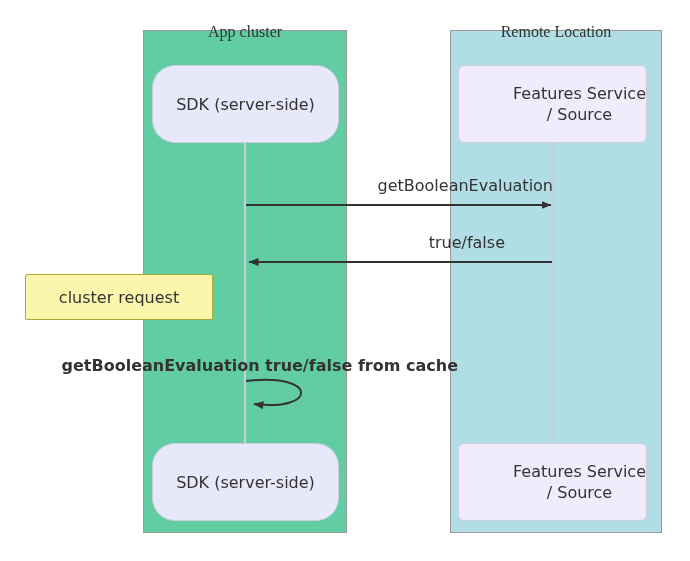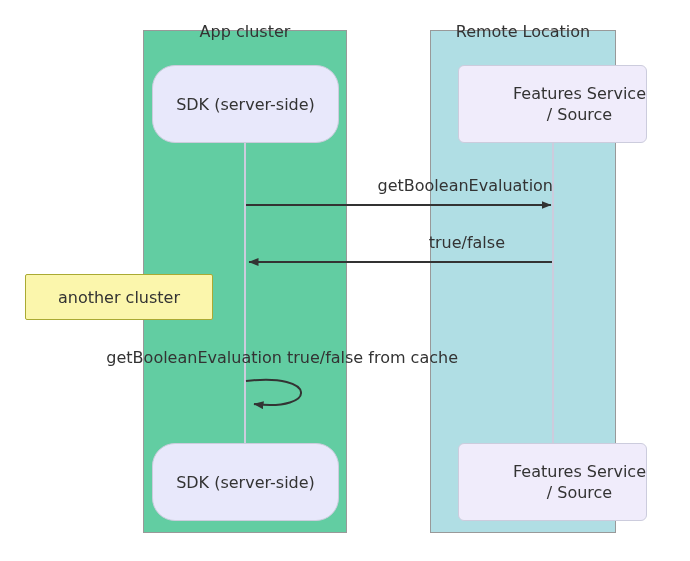--- a/index.html
+++ b/index.html
@@ -16,23 +16,24 @@
     overflow: hidden;
     color: var(--text, #333);
   }
   .lane {
     position: absolute;
     top: 30px;
     height: 503px;
     border: 1px solid var(--lane-border, #999);
     box-sizing: border-box;
     z-index: 1;
+    font-family: Liberation Serif, serif;
   }
   .lane-app    { left: 143px; width: 204px; background: var(--app-lane-fill, #62cda2); }
-  .lane-remote { left: 430px; width: 186px; background: var(--remote-lane-fill, #b0dee4); }
+  .lane-remote { left: 450px; width: 212px; background: var(--remote-lane-fill, #b0dee4); }
   .lane-title {
     position: absolute;
     top: -10px;
     left: 0;
     width: 100%;
     text-align: center;
     font-size: 16px;
     line-height: 22px;
     color: var(--text, #333);
     white-space: nowrap;
@@ -71,21 +72,21 @@
     position: absolute;
     text-align: right;
     font-size: 16px;
     line-height: 20px;
     white-space: nowrap;
     z-index: 4;
     color: var(--text, #333);
   }
   .label-request  { left: 245px; top: 176px; width: 308px; }
   .label-response { left: 245px; top: 233px; width: 260px; }
-  .label-cached   { left: 28px;  top: 348px; width: 430px; }
+  .label-cached   { left: 28px;  top: 356px; width: 430px; font-weight: bold; }
   .arrows-svg {
     position: absolute;
     left: 0; top: 0;
     width: 690px; height: 561px;
     z-index: 4;
     pointer-events: none;
   }
   .arrow-line { stroke: var(--arrow, #333); stroke-width: 2; fill: none; }
   .arrow-head { fill: var(--arrow, #333); }
   .note {
@@ -143,16 +144,16 @@
       <marker id="ah" markerWidth="11" markerHeight="10" refX="9.5" refY="4" orient="auto" markerUnits="userSpaceOnUse">
         <path class="arrow-head" d="M0,0 L10,4 L0,8 z"></path>
       </marker>
     </defs>
     <line class="arrow-line" x1="246" y1="205" x2="551" y2="205" marker-end="url(#ah)"></line>
     <line class="arrow-line" x1="552" y1="262" x2="249" y2="262" marker-end="url(#ah)"></line>
     <path class="arrow-line" d="M 246 381 C 318 372, 318 412, 254 404" marker-end="url(#ah)"></path>
   </svg>
 
   <div class="note">
-    <span>another cluster</span>
+    <span>cluster request</span>
   </div>
 
 </div>
 
 </body></html>

